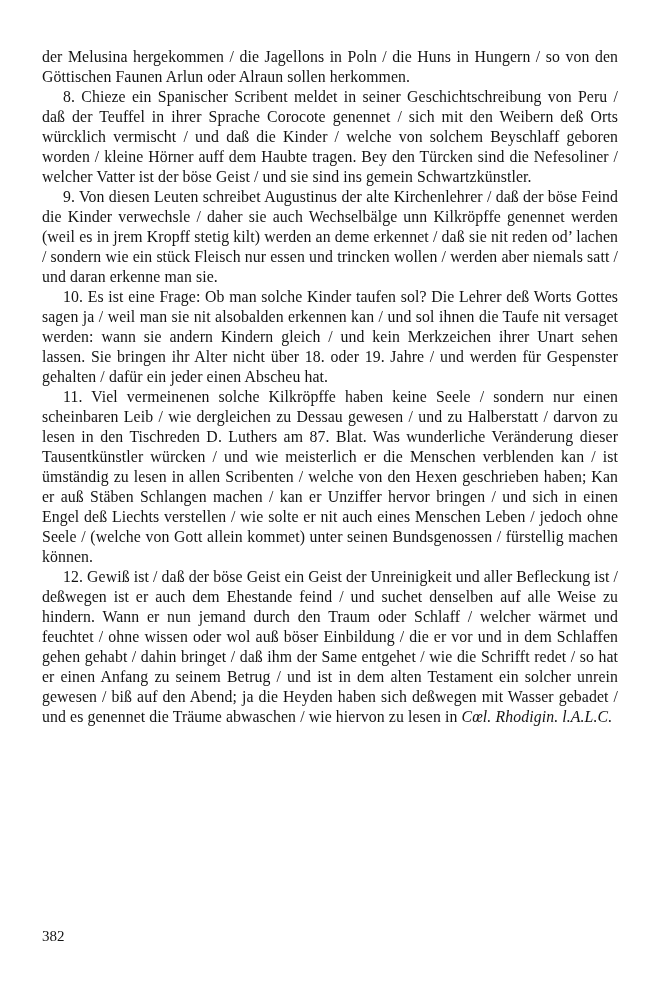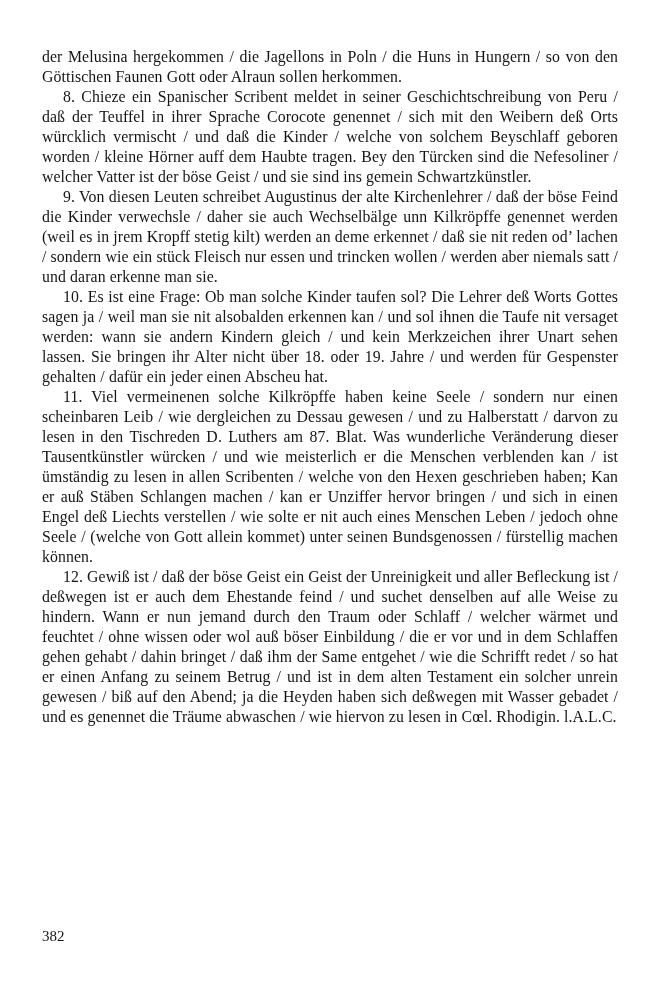--- a/index.html
+++ b/index.html
@@ -27,37 +27,38 @@
     letter-spacing: 0.1px;
   }
   .para {
     margin: 0;
     padding: 0;
   }
   .para.indent {
     text-indent: 21px;
   }
   .cite {
+    font-style: italic;
     margin-top: 8px;
   }
   .page-number {
     position: absolute;
     left: 42px;
     top: 928px;
     font-size: 15px;
     line-height: 16px;
     color: #141414;
   }
 </style>
 </head>
 <body>
 
 <div class="page">
   <div class="text-block">
-    <p class="para">der Melusina hergekommen / die Jagellons in Poln / die Huns in Hungern / so von den Göttischen Faunen Gott oder Alraun sollen herkommen.</p>
+    <p class="para">der Melusina hergekommen / die Jagellons in Poln / die Huns in Hungern / so von den Göttischen Faunen Arlun oder Alraun sollen herkommen.</p>
     <p class="para indent">8. Chieze ein Spanischer Scribent meldet in seiner Geschichtschreibung von Peru / daß der Teuffel in ihrer Sprache Corocote genennet / sich mit den Weibern deß Orts würcklich vermischt / und daß die Kinder / welche von solchem Beyschlaff geboren worden / kleine Hörner auff dem Haubte tragen. Bey den Türcken sind die Nefesoliner / welcher Vatter ist der böse Geist / und sie sind ins gemein Schwartzkünstler.</p>
     <p class="para indent">9. Von diesen Leuten schreibet Augustinus der alte Kirchenlehrer / daß der böse Feind die Kinder verwechsle / daher sie auch Wechselbälge unn Kilkröpffe genennet werden (weil es in jrem Kropff stetig kilt) werden an deme erkennet / daß sie nit reden od’ lachen / sondern wie ein stück Fleisch nur essen und trincken wollen / werden aber niemals satt / und daran erkenne man sie.</p>
     <p class="para indent">10. Es ist eine Frage: Ob man solche Kinder taufen sol? Die Lehrer deß Worts Gottes sagen ja / weil man sie nit alsobalden erkennen kan / und sol ihnen die Taufe nit versaget werden: wann sie andern Kindern gleich / und kein Merkzeichen ihrer Unart sehen lassen. Sie bringen ihr Alter nicht über 18. oder 19. Jahre / und werden für Gespenster gehalten / dafür ein jeder einen Abscheu hat.</p>
     <p class="para indent">11. Viel vermeinenen solche Kilkröpffe haben keine Seele / sondern nur einen scheinbaren Leib / wie dergleichen zu Dessau gewesen / und zu Halberstatt / darvon zu lesen in den Tischreden D. Luthers am 87. Blat. Was wunderliche Veränderung dieser Tausentkünstler würcken / und wie meisterlich er die Menschen verblenden kan / ist ümständig zu lesen in allen Scribenten / welche von den Hexen geschrieben haben; Kan er auß Stäben Schlangen machen / kan er Unziffer hervor bringen / und sich in einen Engel deß Liechts verstellen / wie solte er nit auch eines Menschen Leben / jedoch ohne Seele / (welche von Gott allein kommet) unter seinen Bundsgenossen / fürstellig machen können.</p>
     <p class="para indent"><span>12. Gewiß ist / daß der böse Geist ein Geist der Unreinigkeit und aller Befleckung ist / deßwegen ist er auch dem Ehestande feind / und suchet denselben auf alle Weise zu hindern. Wann er nun jemand durch den Traum oder Schlaff / welcher wärmet und feuchtet / ohne wissen oder wol auß böser Einbildung / die er vor und in dem Schlaffen gehen gehabt / dahin bringet / daß ihm der Same entgehet / wie die Schrifft redet / so hat er einen Anfang zu seinem Betrug / und ist in dem alten Testament ein solcher unrein gewesen / biß auf den Abend; ja die Heyden haben sich deßwegen mit Wasser gebadet / und es genennet die Träume abwaschen / wie hiervon zu lesen in</span> <span class="cite">Cœl. Rhodigin. l.A.L.C.</span></p>
   </div>
   <div class="page-number">382</div>
 </div>
 
 </body></html>

